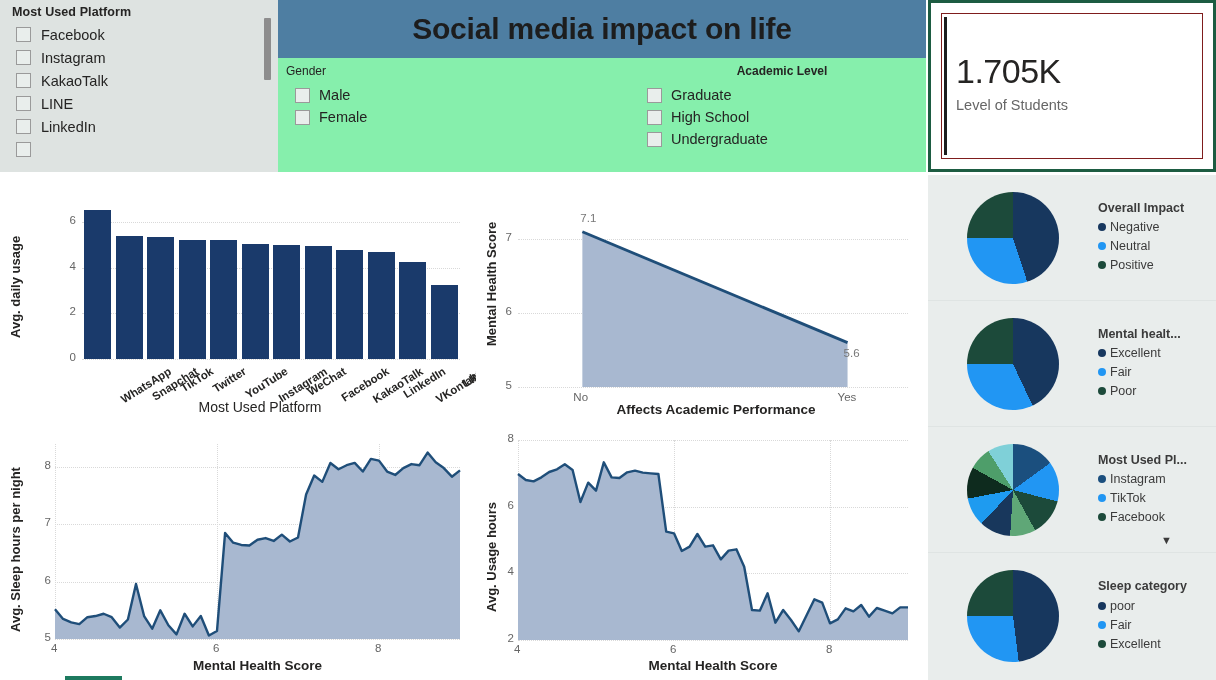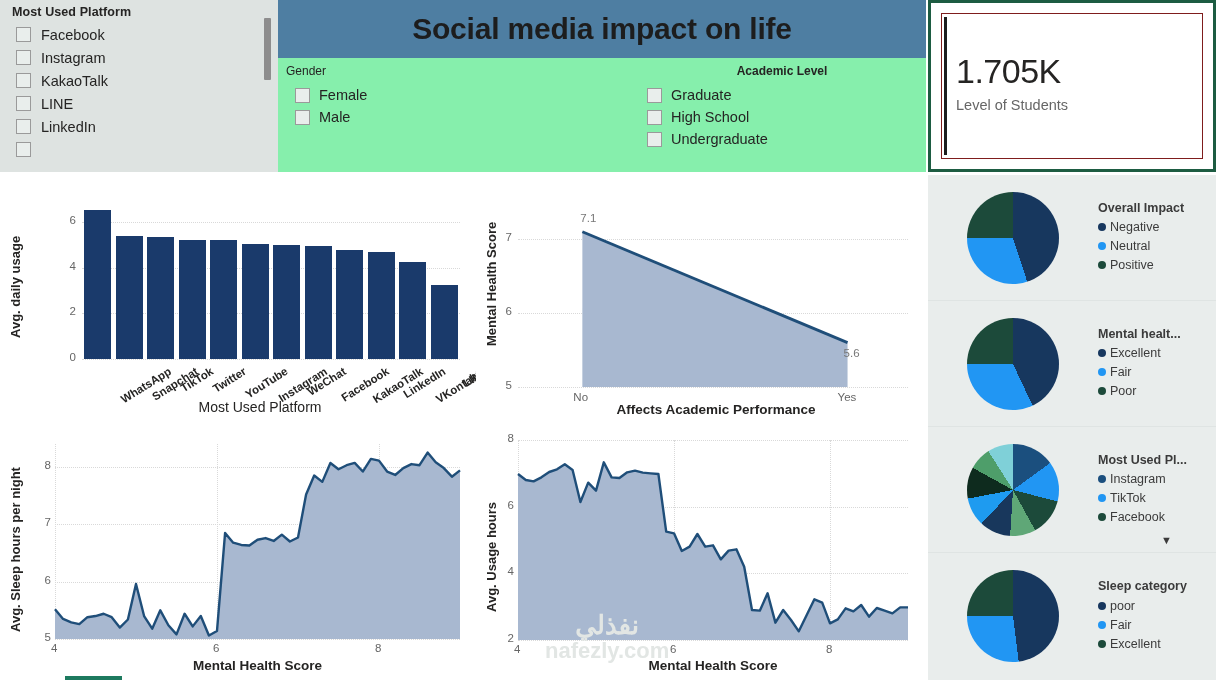--- a/index.html
+++ b/index.html
@@ -212,25 +212,25 @@
 
   <div class="header-band">
     <div class="header-title">Social media impact on life</div>
   </div>
 
   <div class="filter-strip">
     <div class="filter-group g1">
       <div class="filter-label">Gender</div>
       <div class="filter-item">
         <span class="cb"></span>
-        <span>Female</span>
+        <span>Male</span>
       </div>
       <div class="filter-item">
         <span class="cb"></span>
-        <span>Male</span>
+        <span>Female</span>
       </div>
     </div>
     <div class="filter-group g2">
       <div class="filter-label bold">Academic Level</div>
       <div class="filter-item">
         <span class="cb"></span>
         <span>Graduate</span>
       </div>
       <div class="filter-item">
         <span class="cb"></span>
@@ -443,18 +443,14 @@
           <span>Fair</span>
         </div>
         <div class="legend-item">
           <span class="dot" style="background:#1C4A3A"></span>
           <span>Excellent</span>
         </div>
       </div>
     </div>
   </div>
 
-  <div class="watermark">
-    <div>نفذلي</div>
-    <div class="wm2">nafezly.com</div>
-  </div>
 
 </div>
 
 </body></html>

